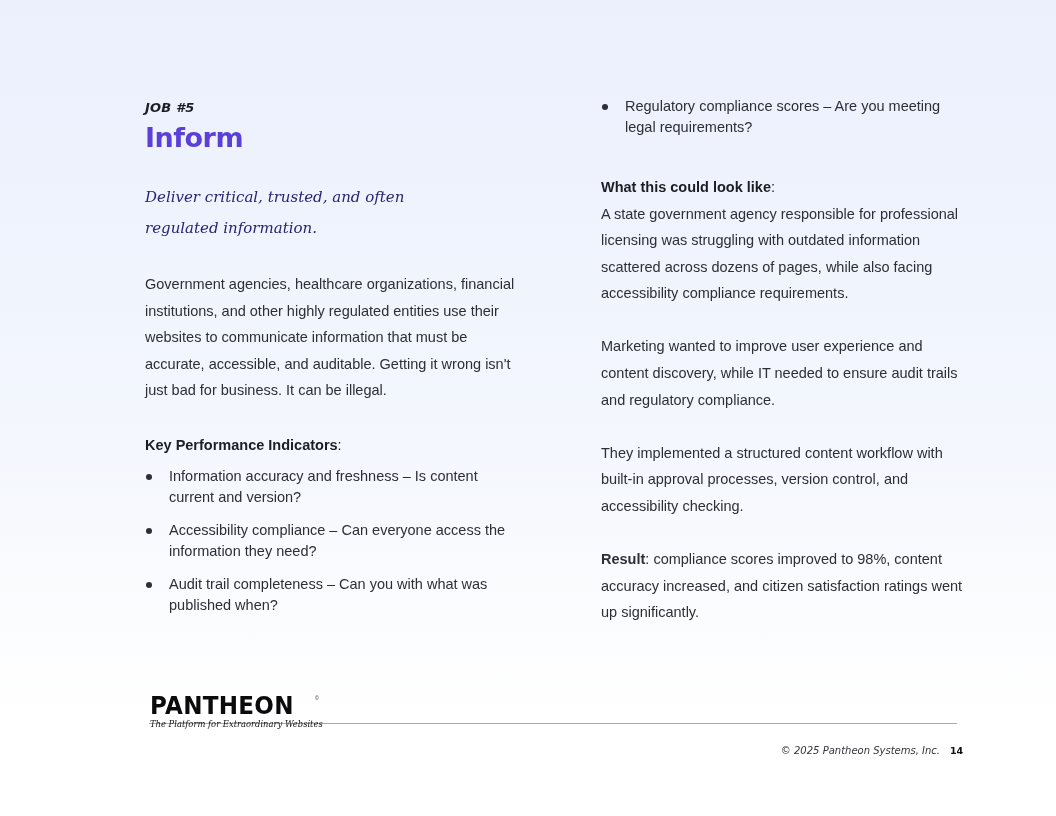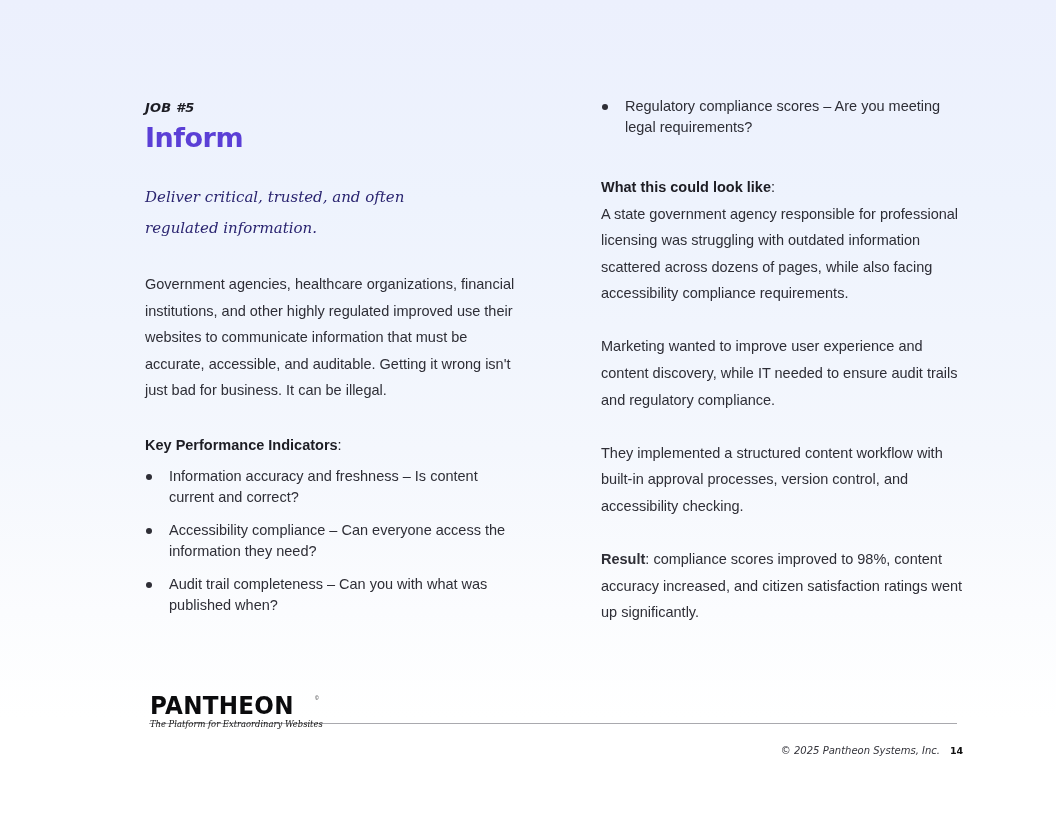--- a/index.html
+++ b/index.html
@@ -175,29 +175,29 @@
   </style>
 </head>
 <body>
 
 <div class="left-col">
   <p class="eyebrow">JOB #5</p>
   <h1 class="title">Inform</h1>
   <p class="tagline">Deliver critical, trusted, and often regulated information.</p>
 
   <div class="reality-block">
-    <p class="body-text">Government agencies, healthcare organizations, financial institutions, and other highly regulated improved use their websites to communicate information that must be accurate, accessible, and auditable. Getting it wrong isn't just bad for business. It can be illegal.</p>
+    <p class="body-text">Government agencies, healthcare organizations, financial institutions, and other highly regulated entities use their websites to communicate information that must be accurate, accessible, and auditable. Getting it wrong isn't just bad for business. It can be illegal.</p>
   </div>
 
   <div class="kpi-block">
     <p class="section-label"><span>Key Performance Indicators</span><span class="colon">:</span></p>
     <ul class="kpi-list">
       <li class="kpi-item">
         <span class="bullet"></span>
-        <span>Information accuracy and freshness – Is content current and correct?</span>
+        <span>Information accuracy and freshness – Is content current and version?</span>
       </li>
       <li class="kpi-item">
         <span class="bullet"></span>
         <span>Accessibility compliance – Can everyone access the information they need?</span>
       </li>
       <li class="kpi-item">
         <span class="bullet"></span>
         <span>Audit trail completeness – Can you with what was published when?</span>
       </li>
     </ul>

